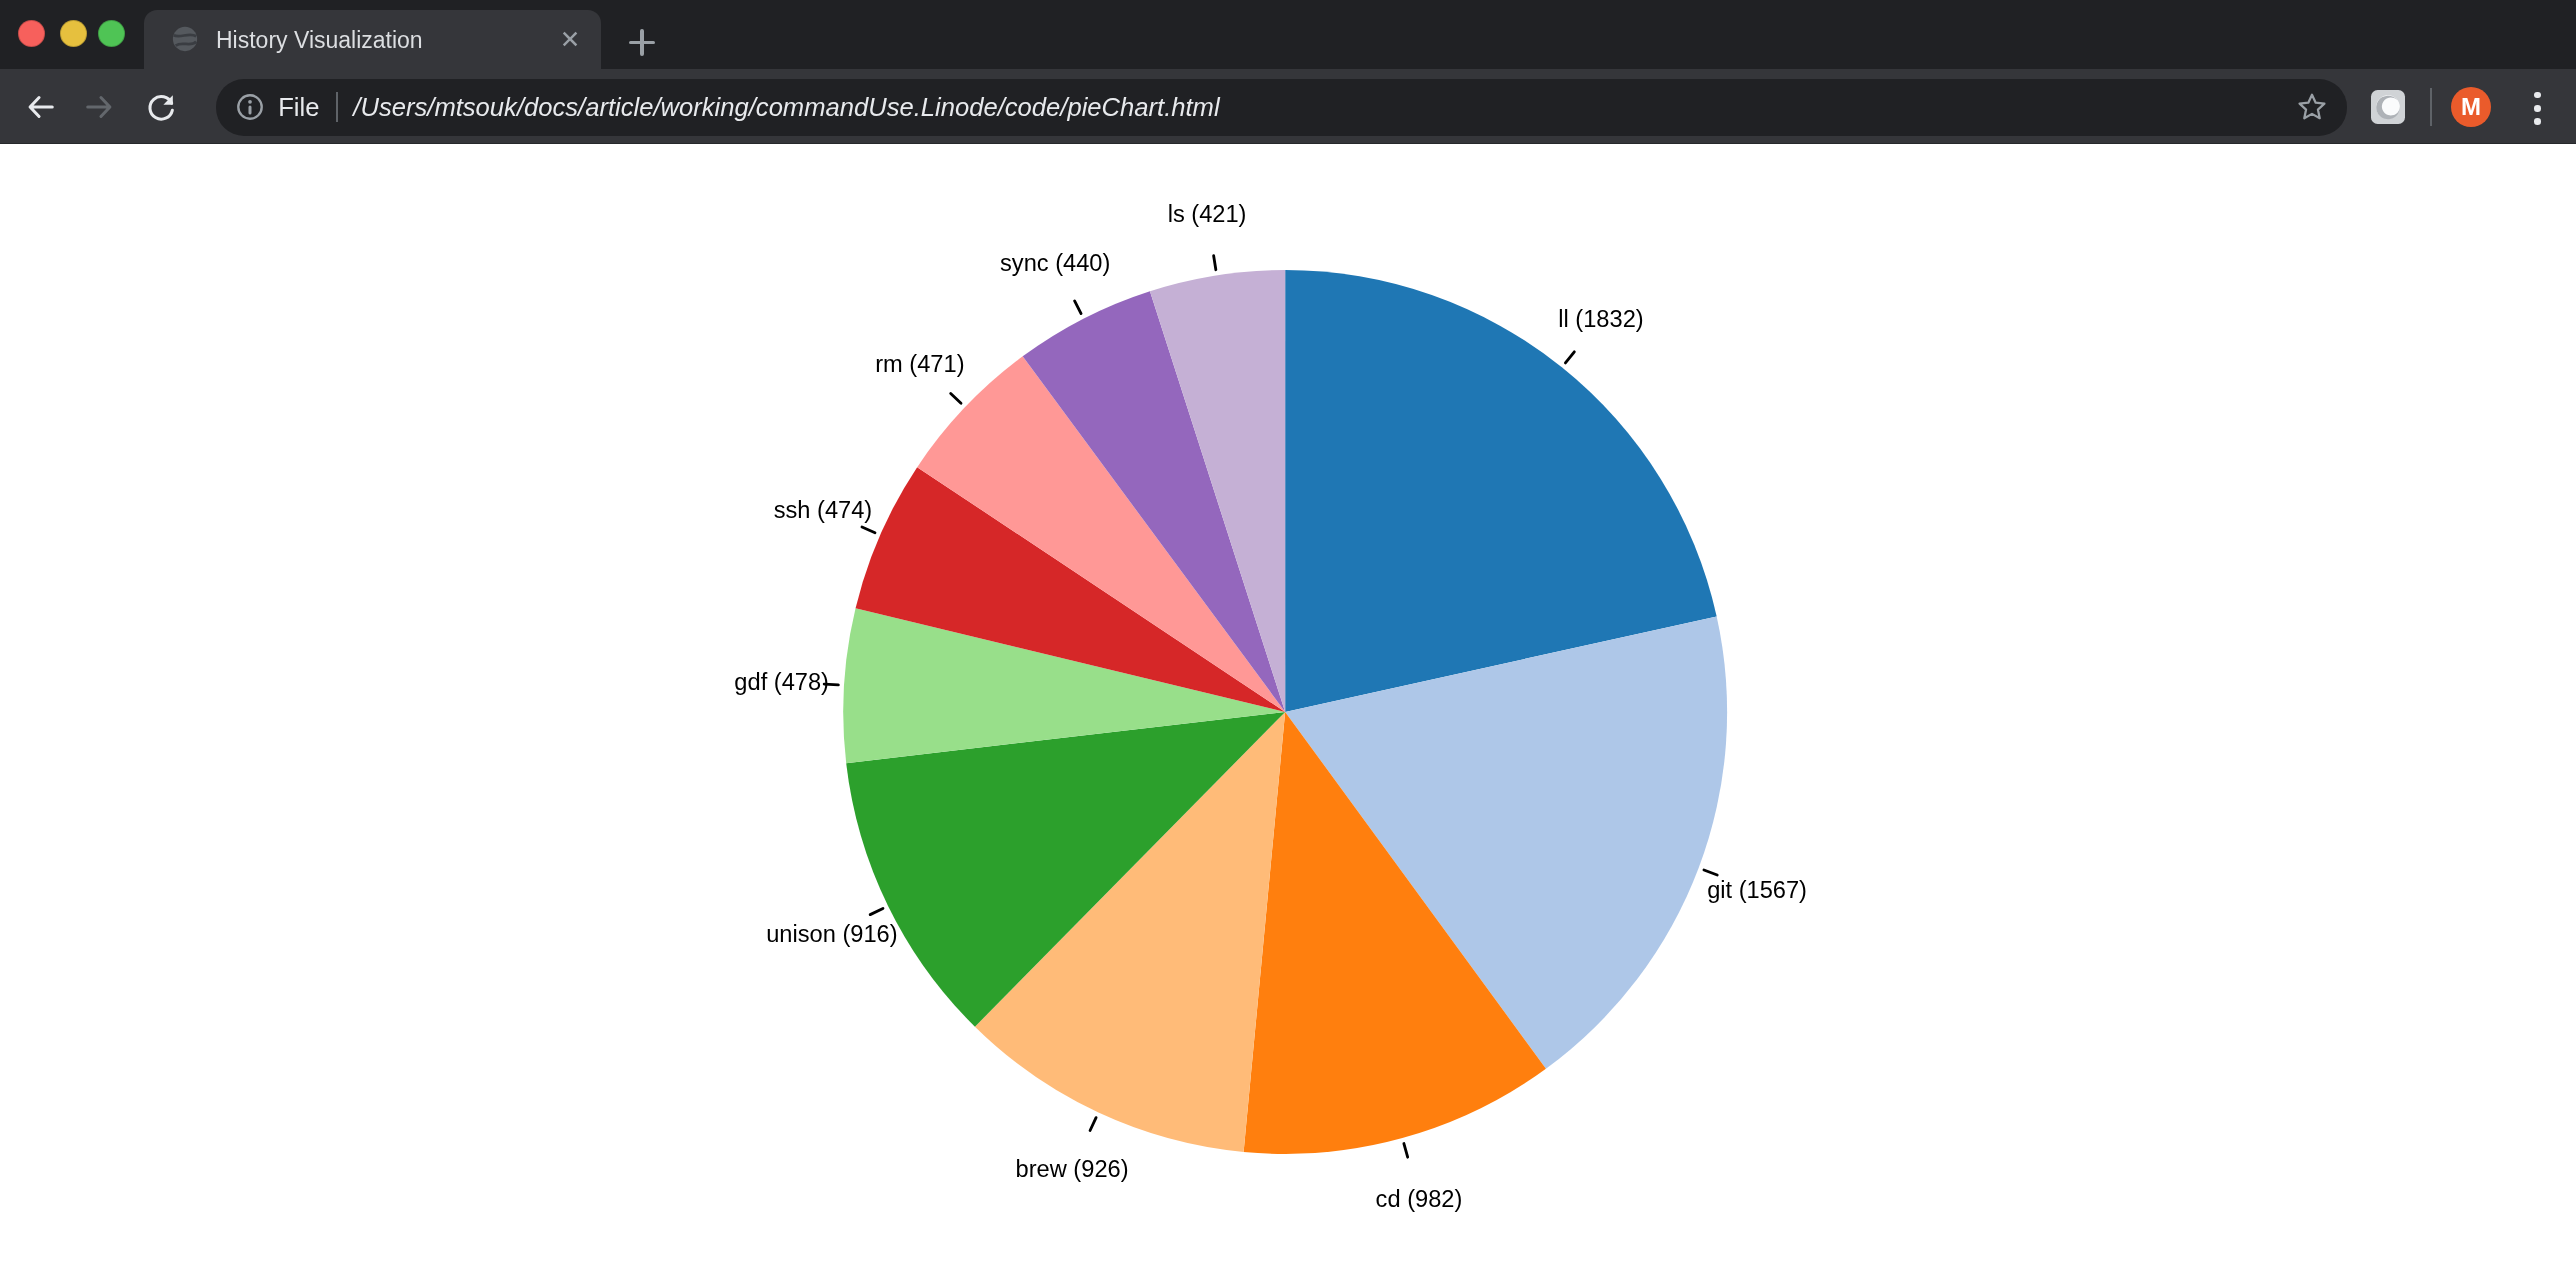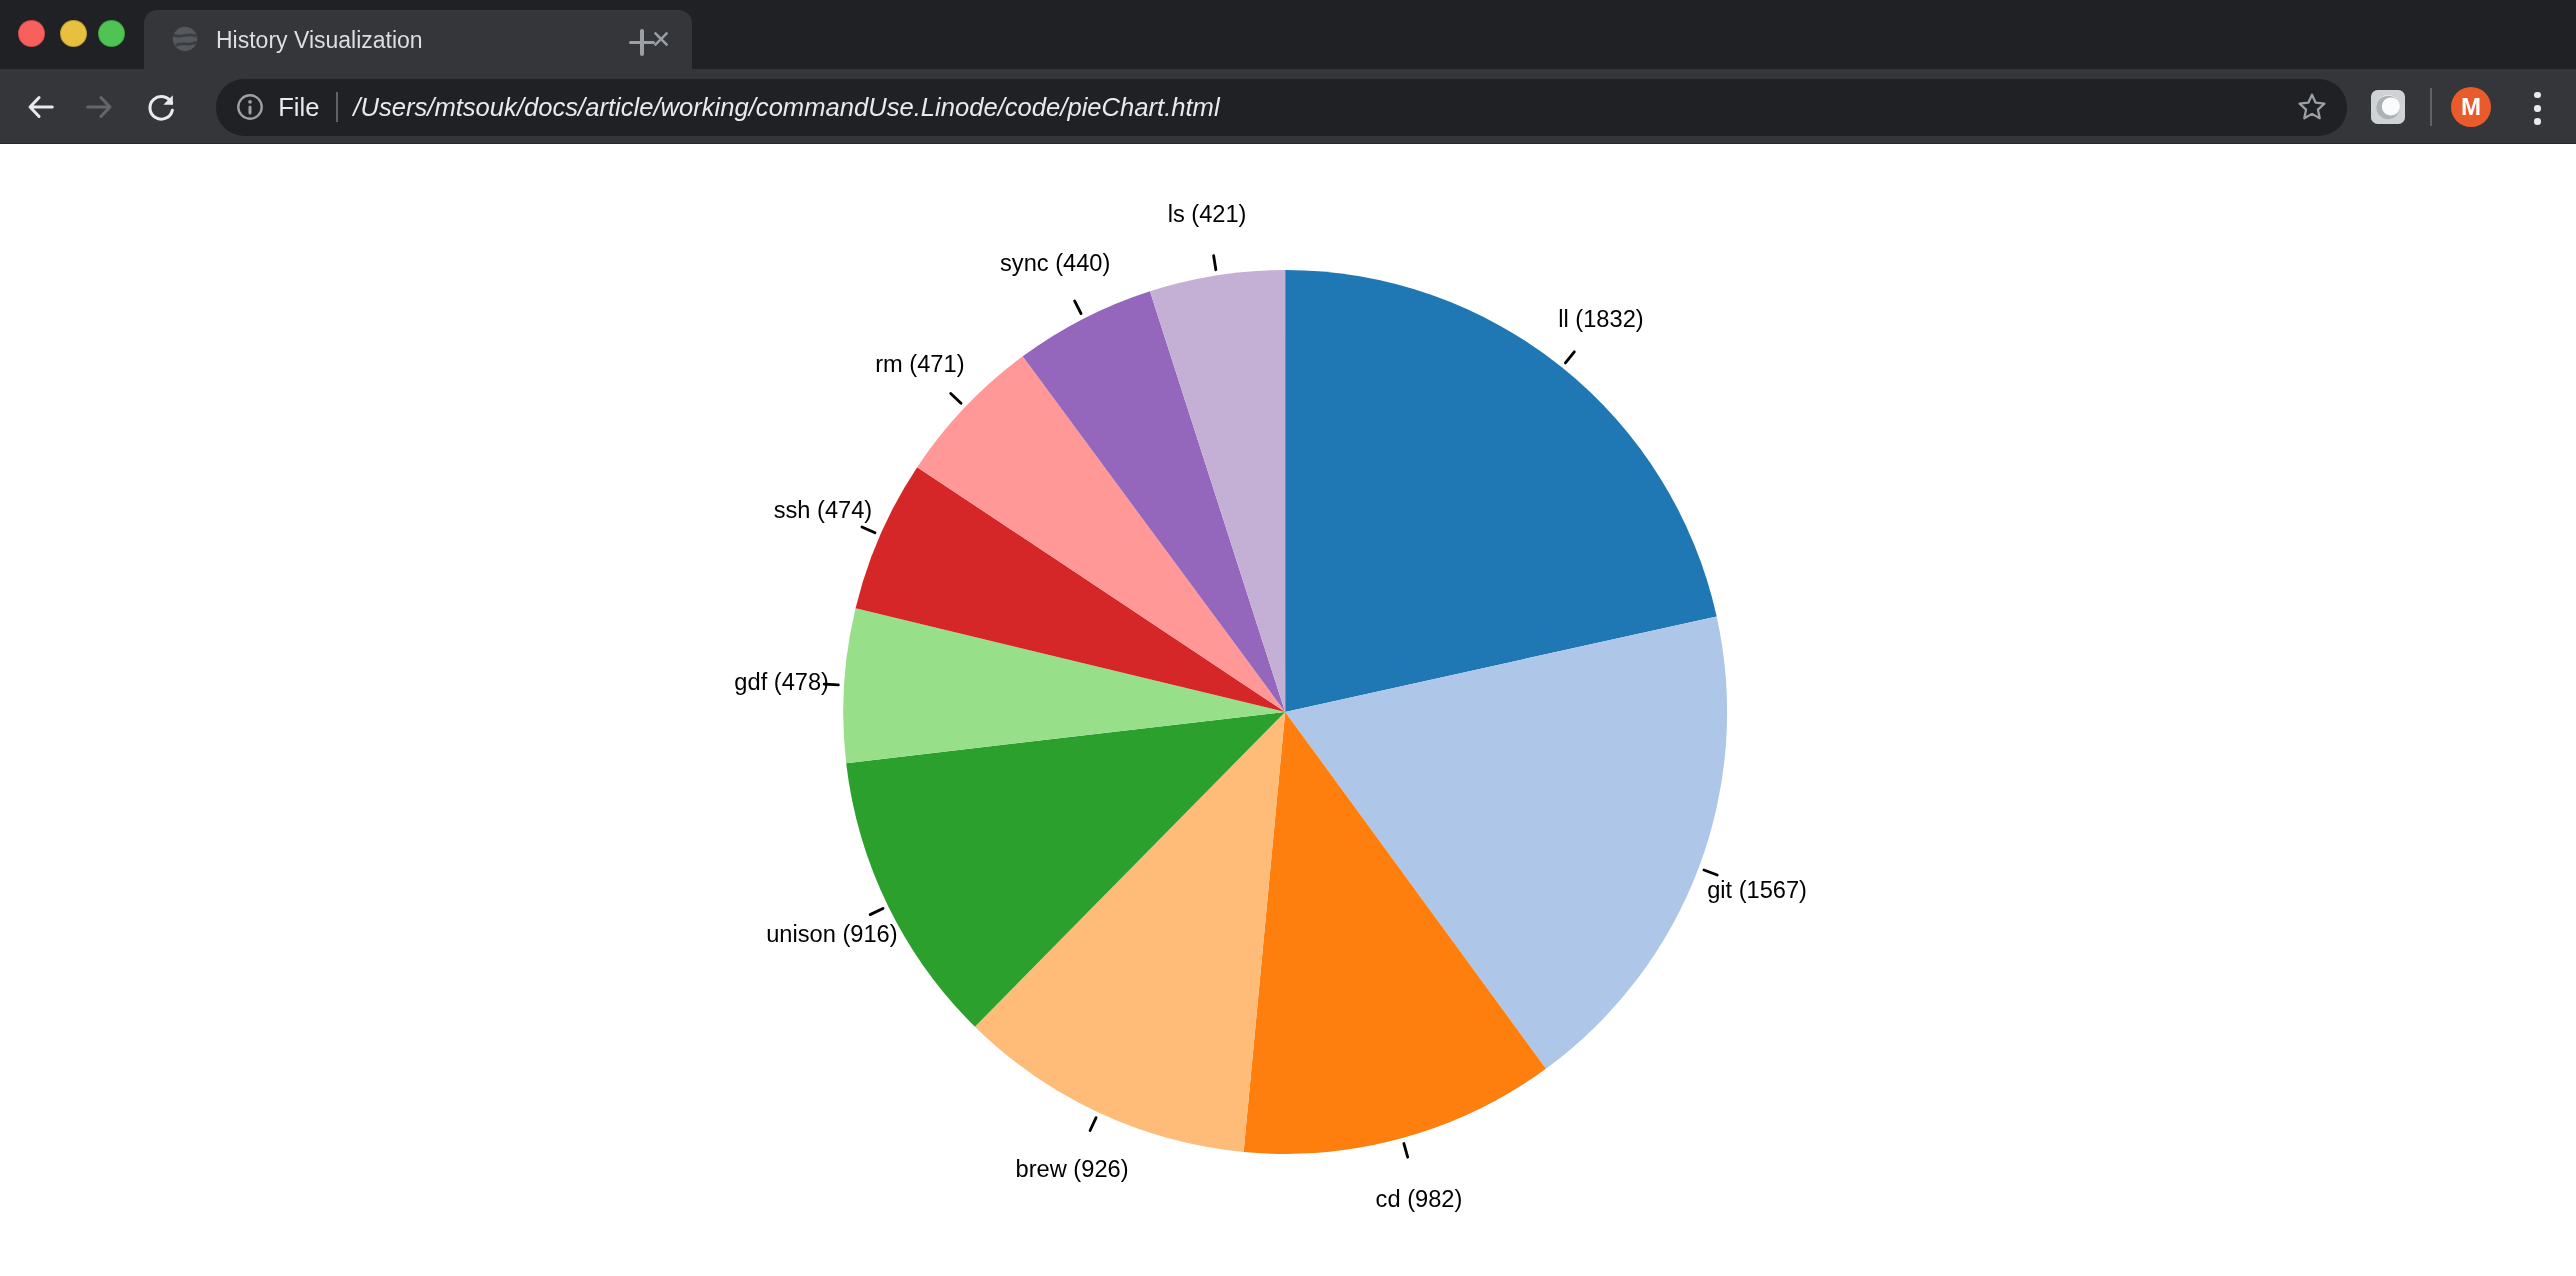--- a/index.html
+++ b/index.html
@@ -8,21 +8,21 @@
 
   
   .chrome { position:absolute; left:0; top:0; width:2576px; height:144px; }
   .tabstrip { position:absolute; left:0; top:0; width:2576px; height:69px; background:#202124; }
   .traffic { position:absolute; top:20px; width:26.5px; height:26.5px; border-radius:50%;
              border:0.9px solid rgba(0,0,0,.2); }
   .t-close { left:18px;  background:#f7605c; }
   .t-min   { left:60px;  background:#e6c03e; }
   .t-zoom  { left:98px; background:#4fc455; }
 
-  .tab { position:absolute; left:144px; top:9.5px; width:548px; height:60px;
+  .tab { position:absolute; left:144px; top:9.5px; width:457px; height:60px;
          background:#35363a; border-radius:13.2px 13.2px 0 0; }
   .tab-favicon { position:absolute; left:26.5px; top:15px; width:28px; height:28px; }
   .tab-title { position:absolute; left:72px; top:0; height:60px; line-height:60px;
                font-size:23px; color:#dcdee1; white-space:nowrap; }
   .tab-close { position:absolute; right:17px; top:16px; width:28px; height:28px;
                color:#9aa0a6; font-size:24.6px; line-height:28px; text-align:center; }
   .newtab { position:absolute; left:625px; top:25.6px; width:34px; height:34px; }
   .newtab span { position:absolute; background:#9aa0a6; }
   .newtab .h { left:3.8px; top:15px; width:26.5px; height:3.8px; border-radius:1.9px; }
   .newtab .v { left:15px; top:3.8px; width:3.8px; height:26.5px; border-radius:1.9px; }

